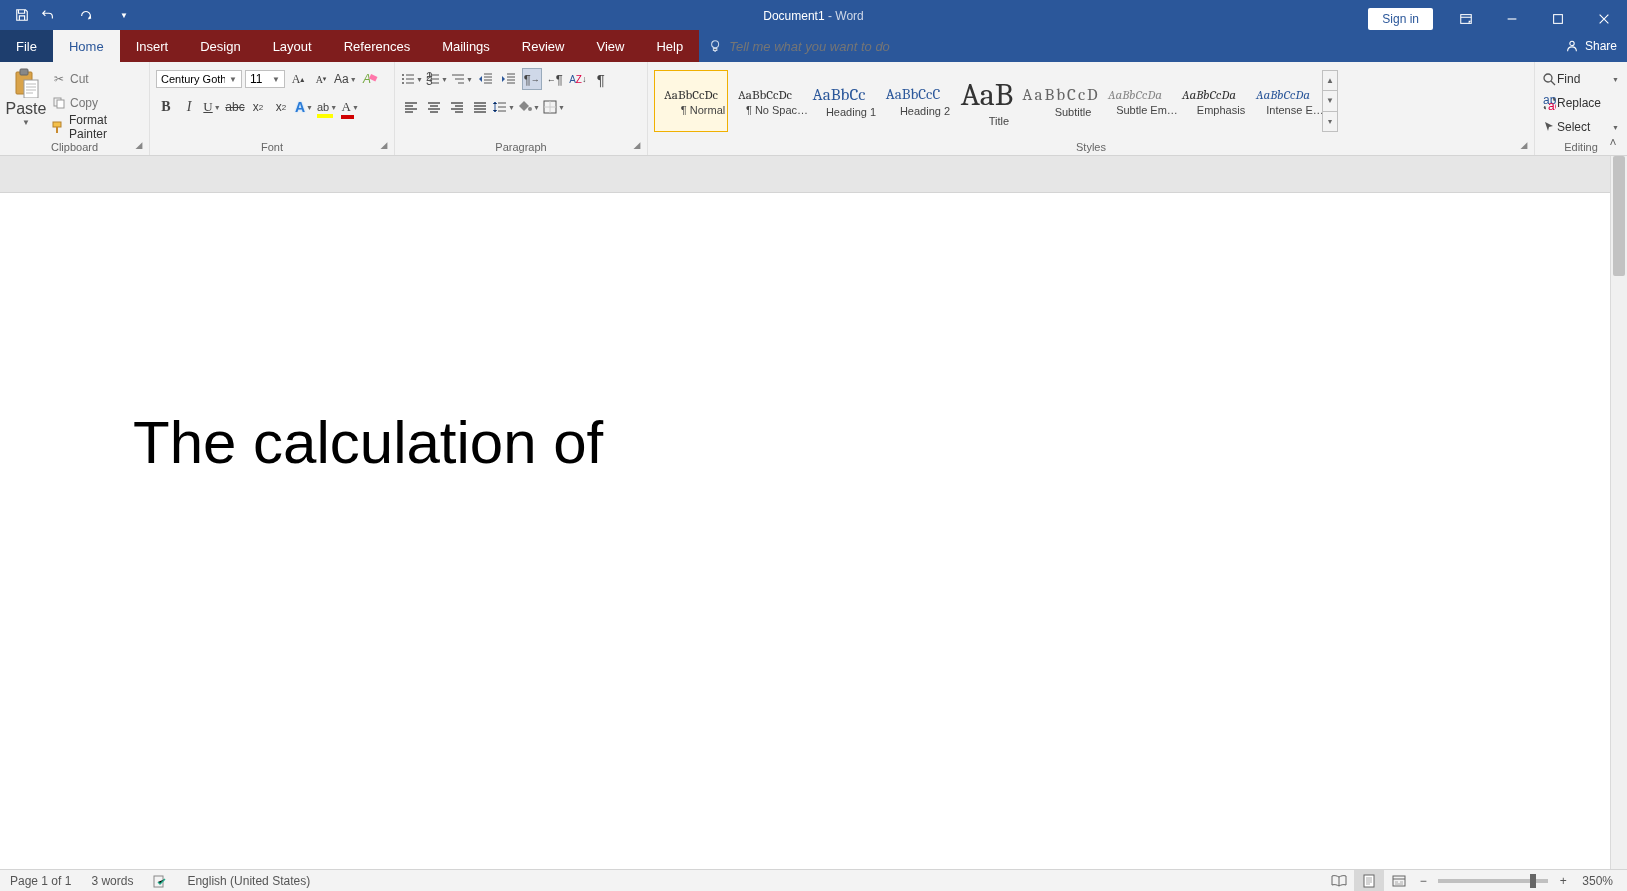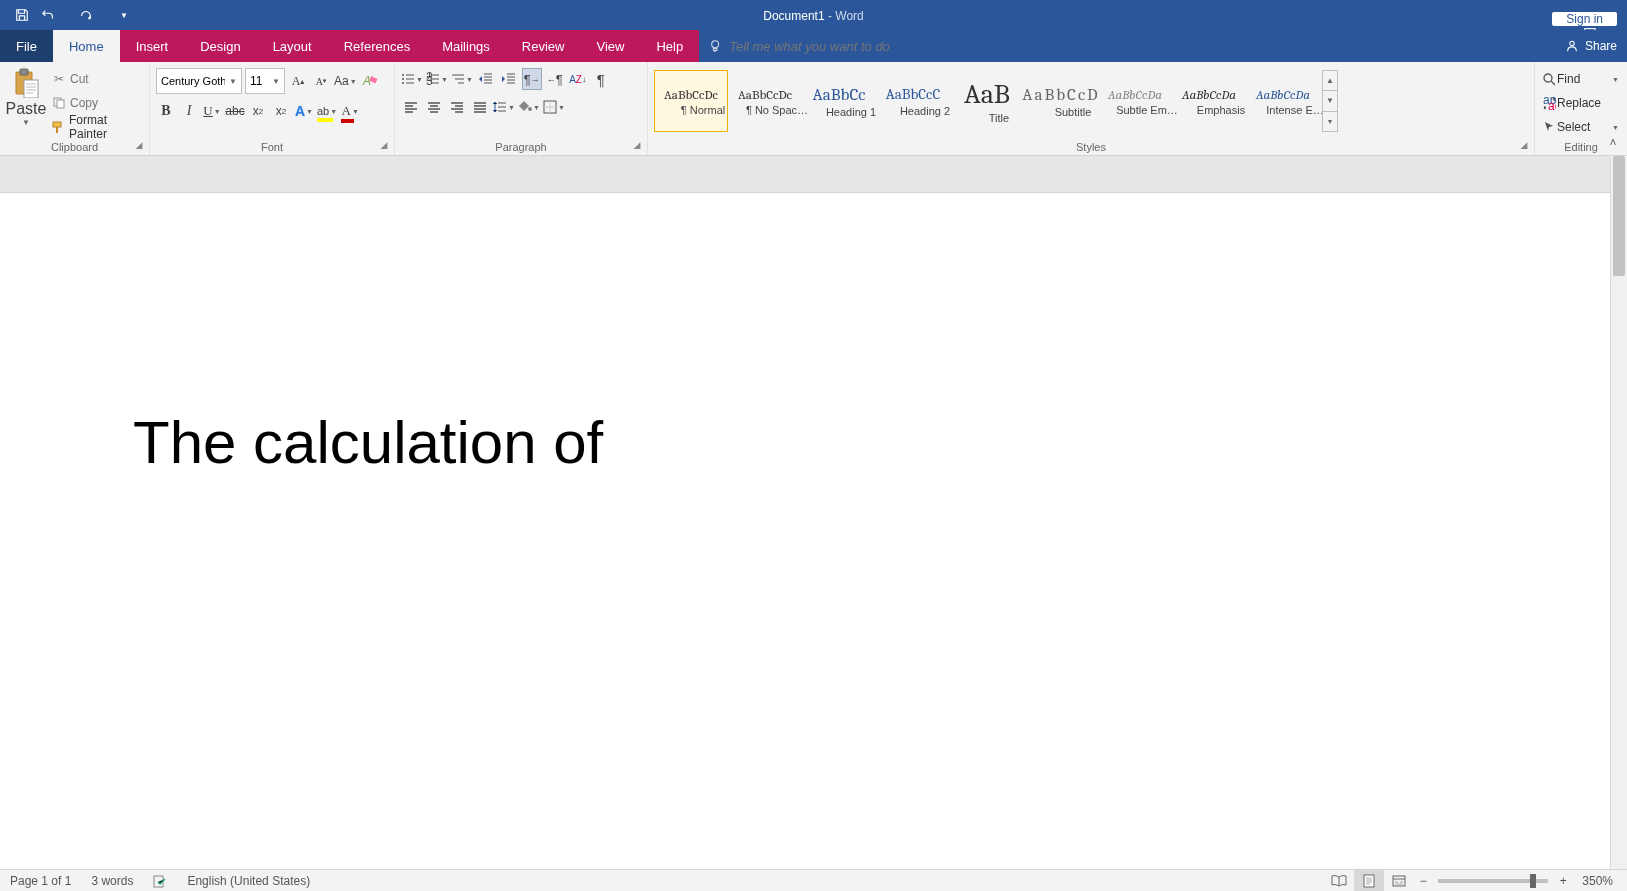--- a/index.html
+++ b/index.html
@@ -5,27 +5,27 @@
 * { margin: 0; padding: 0; box-sizing: border-box; font-family: "Segoe UI", Tahoma, sans-serif; font-size: 12px; user-select: none; }
 html, body { width: 1627px; height: 891px; background: #e6e6e6; overflow: hidden; }
 
 
 .titlebar { height: 30px; background: #2b579a; color: #fff; display: flex; align-items: center; position: relative; }
 .qat { display: flex; align-items: center; gap: 2px; padding-left: 10px; }
 .qat .qbtn { width: 24px; height: 24px; display: flex; align-items: center; justify-content: center; color: #fff; }
 .qat .sep { width: 10px; }
 .doc-title { position: absolute; left: 50%; transform: translateX(-50%); font-size: 13px; color: #fff; white-space: nowrap; }
 .doc-title .dim { color: #cfd8e8; }
-.tb-right { position: absolute; right: 0; top: 12px; height: 30px; display: flex; align-items: center; flex-direction: column; }
+.tb-right { position: absolute; right: 0; top: 4px; height: 30px; display: flex; align-items: center; }
 .signin { background: #fff; color: #2b579a; height: 22px; padding: 0 14px; display: flex; align-items: center; border-radius: 2px; margin-right: 10px; font-size: 12px; }
 .tb-icon { width: 46px; height: 30px; display: flex; align-items: center; justify-content: center; color: #fff; }
 
 
 .tabsbar { height: 32px; background: #2b579a; color: #fff; display: flex; align-items: stretch; position: relative; }
-.tab { padding: 0 16px; display: flex; align-items: center; color: #fff; background: #be185d; font-size: 13px; }
+.tab { padding: 0 16px; display: flex; align-items: center; color: #fff; background: #7f1d1d; font-size: 13px; }
 .tab.file { background: #1e3e6e; }
 .tab.active { background: #f3f3f3; color: #2b579a; }
 .tell-me { display: flex; align-items: center; margin-left: 10px; color: #c9d6ea; gap: 6px; }
 .tell-me input { background: transparent; border: none; color: #c9d6ea; font-style: italic; width: 260px; font-size: 13px; outline: none; }
 .share { position: absolute; right: 10px; top: 0; height: 32px; display: flex; align-items: center; gap: 6px; color: #fff; }
 
 
 .ribbon { height: 94px; background: #f3f3f3; border-bottom: 1px solid #d4d4d4; display: flex; position: relative; }
 .group { border-right: 1px solid #e1e1e1; padding: 4px 6px 0 6px; display: flex; flex-direction: column; position: relative; }
 .group .label { position: absolute; bottom: 2px; left: 0; right: 0; text-align: center; font-size: 11px; color: #666; }
@@ -39,21 +39,21 @@
 .paste-big .txt { font-size: 16px; color: #444; margin-top: 2px; }
 .paste-big .arrow { font-size: 8px; color: #666; }
 .clip-mini { display: flex; flex-direction: column; gap: 2px; padding-top: 2px; }
 .mini-item { display: flex; align-items: center; gap: 4px; height: 22px; padding: 0 2px; color: #777; }
 .mini-item.enabled { color: #333; }
 .mini-item .mi-icn { width: 14px; display: flex; justify-content: center; }
 
 
 .font-body { display: flex; flex-direction: column; gap: 6px; padding-top: 2px; width: 232px; }
 .row { display: flex; align-items: center; gap: 3px; }
-.combo { height: 26px; border: 1px solid #c0c0c0; background: #fff; display: flex; align-items: center; padding: 0 4px; gap: 4px; }
+.combo { height: 18px; border: 1px solid #c0c0c0; background: #fff; display: flex; align-items: center; padding: 0 4px; gap: 4px; }
 .combo .dd { font-size: 8px; color: #666; }
 .combo.font-name { width: 86px; }
 .combo.font-name span:first-child { font-size: 11px; overflow: hidden; white-space: nowrap; }
 .combo.font-size { width: 40px; justify-content: space-between; }
 .rbtn { min-width: 20px; height: 22px; display: flex; align-items: center; justify-content: center; color: #444; position: relative; }
 .rbtn.active { background: #cfd8e8; border: 1px solid #9ab; }
 .dd-arrow { font-size: 7px; color: #666; margin-left: 1px; }
 
 
 .para-body { display: flex; flex-direction: column; gap: 6px; padding-top: 2px; width: 240px; }
@@ -388,21 +388,21 @@
         </div>
         <div class="style-item">
           <div class="style-prev" style="font-size:17px;color:#2b579a;">AaBbCc</div>
           <div class="style-name">Heading 1</div>
         </div>
         <div class="style-item">
           <div class="style-prev" style="font-size:15px;color:#2b579a;">AaBbCcC</div>
           <div class="style-name">Heading 2</div>
         </div>
         <div class="style-item">
-          <div class="style-prev" style="font-size:28px;font-weight:300;">AaB</div>
+          <div class="style-prev" style="font-size:32px;font-weight:300;">AaB</div>
           <div class="style-name">Title</div>
         </div>
         <div class="style-item">
           <div class="style-prev" style="font-size:17px;color:#666;letter-spacing:2px;">AaBbCcD</div>
           <div class="style-name">Subtitle</div>
         </div>
         <div class="style-item">
           <div class="style-prev" style="font-size:13px;font-style:italic;color:#888;">AaBbCcDa</div>
           <div class="style-name">Subtle Em…</div>
         </div>

